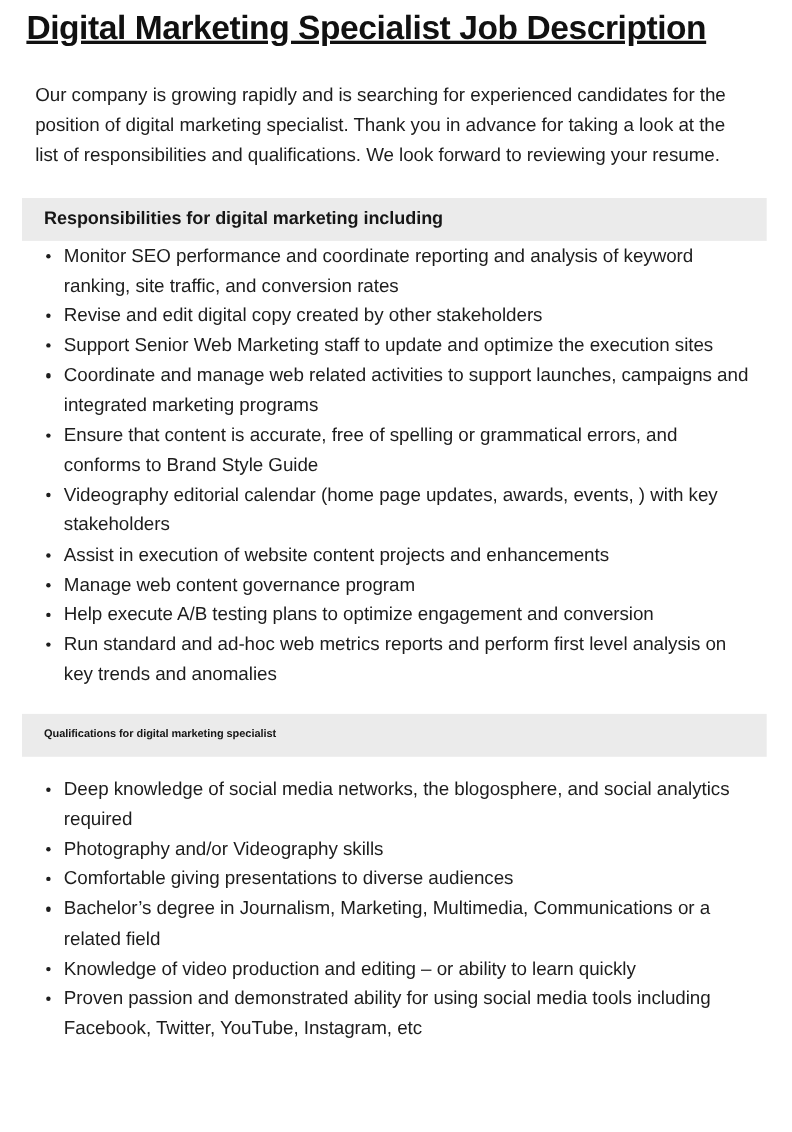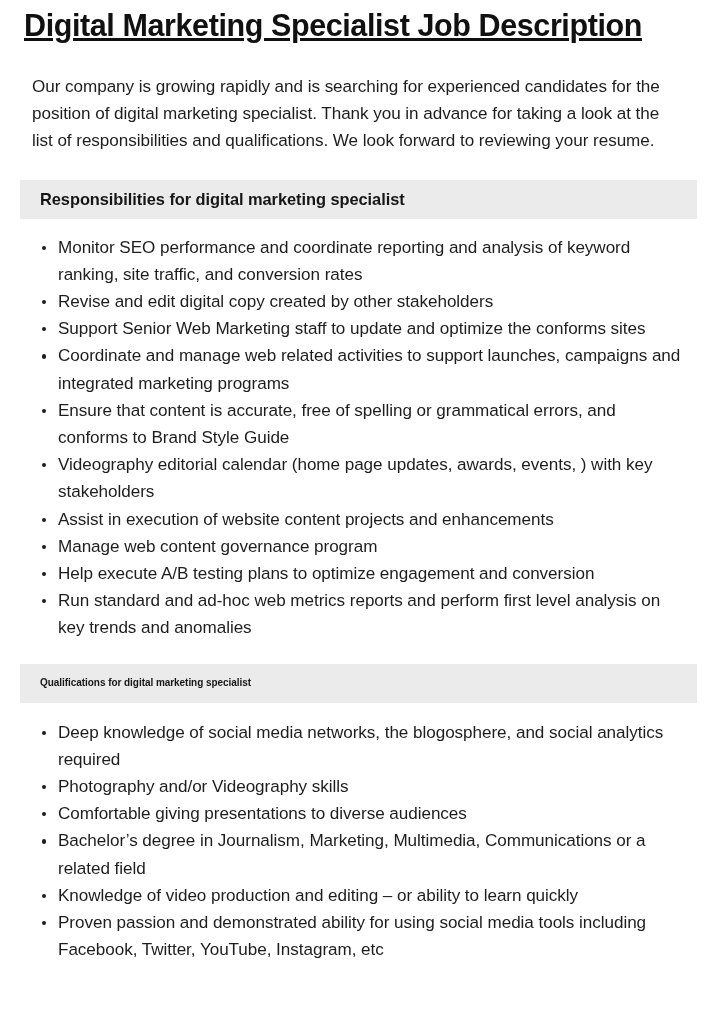--- a/index.html
+++ b/index.html
@@ -71,21 +71,21 @@
   .section-qualifications .section-header-text {
     font-size: 10px;
     font-weight: 600;
   }
   ul.bullets {
     margin: 0;
     padding: 0;
     list-style: none;
   }
   ul.bullets.list-responsibilities {
-    padding-top: 15px;
+    padding-top: 0;
   }
   ul.bullets.list-qualifications {
     padding-top: 16px;
   }
   ul.bullets li {
     position: relative;
     margin: 0;
     padding: 0 30px 0 58px;
     font-size: 17.1px;
     line-height: 27.2px;
@@ -107,26 +107,26 @@
 <body>
 
 <div class="page">
 
   <h1 class="doc-title">Digital Marketing Specialist Job Description</h1>
 
   <p class="intro">Our company is growing rapidly and is searching for experienced candidates for the position of digital marketing specialist. Thank you in advance for taking a look at the list of responsibilities and qualifications. We look forward to reviewing your resume.</p>
 
   <section class="section section-responsibilities">
     <div class="section-header">
-      <span class="section-header-text">Responsibilities for digital marketing specialist</span>
+      <span class="section-header-text">Responsibilities for digital marketing including</span>
     </div>
     <ul class="bullets list-responsibilities">
       <li>Monitor SEO performance and coordinate reporting and analysis of keyword ranking, site traffic, and conversion rates</li>
       <li>Revise and edit digital copy created by other stakeholders</li>
-      <li>Support Senior Web Marketing staff to update and optimize the conforms sites</li>
+      <li>Support Senior Web Marketing staff to update and optimize the execution sites</li>
       <li>Coordinate and manage web related activities to support launches, campaigns and integrated marketing programs</li>
       <li>Ensure that content is accurate, free of spelling or grammatical errors, and conforms to Brand Style Guide</li>
       <li>Videography editorial calendar (home page updates, awards, events, ) with key stakeholders</li>
       <li>Assist in execution of website content projects and enhancements</li>
       <li>Manage web content governance program</li>
       <li>Help execute A/B testing plans to optimize engagement and conversion</li>
       <li>Run standard and ad-hoc web metrics reports and perform first level analysis on key trends and anomalies</li>
     </ul>
   </section>
 

